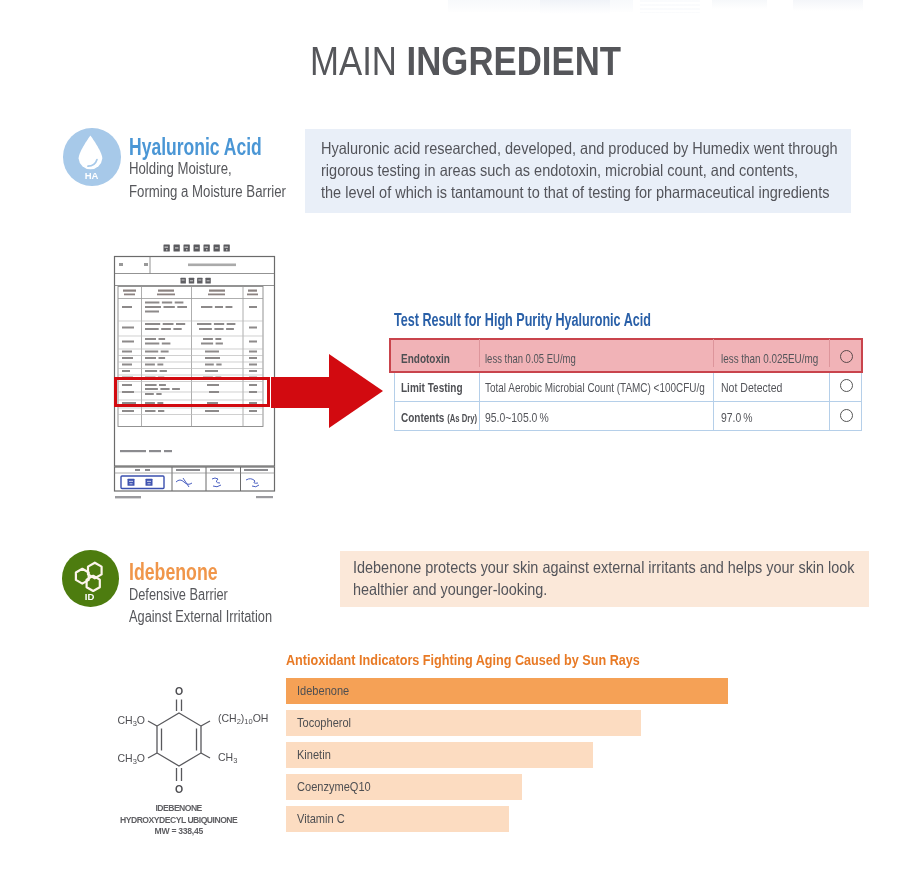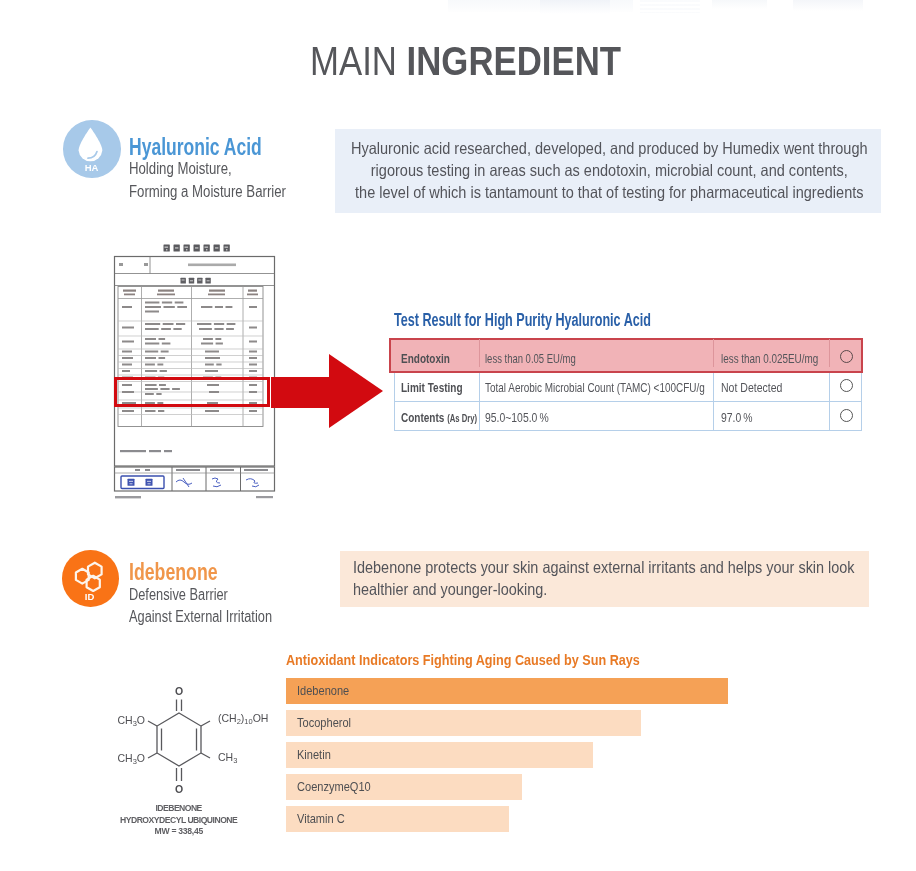--- a/index.html
+++ b/index.html
@@ -12,31 +12,31 @@
 <body>
 
 <div class="abs" style="left:448px;top:0;width:185px;height:12px;background:linear-gradient(to bottom,#f2f5f9,#fdfdfe);opacity:.6;"></div>
 <div class="abs" style="left:640px;top:0;width:60px;height:13px;background:repeating-linear-gradient(to bottom,#f6f8fb 0 2px,#ffffff 2px 4px);opacity:.55;"></div>
 <div class="abs" style="left:712px;top:0;width:55px;height:9px;background:linear-gradient(to bottom,#f6f8fa,#fff);"></div>
 <div class="abs" style="left:793px;top:0;width:70px;height:11px;background:linear-gradient(to bottom,#f4f6f9,#fff);"></div>
 <div class="abs" style="left:540px;top:0;width:70px;height:14px;background:linear-gradient(to bottom,#f0f3f8,#fff);"></div>
 
 <div class="abs nw" style="left:310px;top:40.6px;font-size:41px;line-height:41px;color:#55565a;transform:scaleX(0.848);">MAIN&nbsp;<b>INGREDIENT</b></div>
 
-<div class="abs" style="left:63px;top:120px;width:57.5px;height:57.5px;border-radius:50%;background:#a7c9e9;">
+<div class="abs" style="left:63px;top:128px;width:57.5px;height:57.5px;border-radius:50%;background:#a7c9e9;">
   <svg width="57" height="57" viewBox="0 0 57 57" style="position:absolute;left:0;top:0;">
     <path d="M27.4 7.5 C27.4 7.5 15.6 23.5 15.6 30.5 A11.9 11.9 0 0 0 39.3 30.5 C39.3 23.5 27.4 7.5 27.4 7.5 Z" fill="#ffffff"></path>
     <path d="M25 38.2 A9.5 9.5 0 0 0 34 31.5" stroke="#a7c9e9" stroke-width="1.7" fill="none" stroke-linecap="round"></path>
     <text x="28.5" y="51" font-size="9.5" font-weight="bold" fill="#ffffff" text-anchor="middle" font-family="Liberation Sans">HA</text>
   </svg>
 </div>
 <div class="abs nw" style="left:128.6px;top:136.2px;font-size:23px;line-height:23px;font-weight:bold;color:#4a96d5;transform:scaleX(0.762);">Hyaluronic Acid</div>
 <div class="abs nw" style="left:128.6px;top:158.3px;font-size:16px;line-height:22.2px;color:#56575b;transform:scaleX(0.825);">Holding Moisture,<br>Forming a Moisture Barrier</div>
 
-<div class="abs" style="left:335px;top:128.5px;width:545.6px;height:84px;background:#e9eff8;text-align:center;">
+<div class="abs" style="left:305px;top:128.5px;width:545.6px;height:84px;background:#e9eff8;">
   <div class="abs nw" style="left:15.6px;top:8.5px;font-size:16.5px;line-height:22.15px;color:#53545a;transform:scaleX(0.88);">Hyaluronic acid researched, developed, and produced by Humedix went through<br>rigorous testing in areas such as endotoxin, microbial count, and contents,<br>the level of which is tantamount to that of testing for pharmaceutical ingredients</div>
 </div>
 
 <div id="doc" class="abs" style="left:113px;top:240px;width:163px;height:266px;filter:blur(0.3px);">
 <svg width="163" height="266" viewBox="0 0 163 266">
 
   <g fill="#5a5a5e" filter="blur(0.7px)">
     <rect x="50.5" y="4.5" width="6.3" height="7" rx="0.5"></rect>
     <rect x="60.5" y="4.5" width="6.3" height="7" rx="0.5"></rect>
     <rect x="70.5" y="4.5" width="6.3" height="7" rx="0.5"></rect>
@@ -280,21 +280,21 @@
 
   <div class="abs nw" style="left:7px;top:68.7px;font-weight:bold;color:#4e4f53;transform:scaleX(0.77);">Contents <span style="font-size:10px;">(As Dry)</span></div>
   <div class="abs nw" style="left:91px;top:68.7px;transform:scaleX(0.80);">95.0~105.0 %</div>
   <div class="abs nw" style="left:327px;top:68.7px;transform:scaleX(0.80);">97.0 %</div>
 
   <div class="abs" style="left:446px;top:9.1px;width:11px;height:11px;border:1.3px solid #5a4a4c;border-radius:50%;"></div>
   <div class="abs" style="left:446px;top:38.3px;width:11px;height:11px;border:1.3px solid #555;border-radius:50%;"></div>
   <div class="abs" style="left:446px;top:68.3px;width:11px;height:11px;border:1.3px solid #555;border-radius:50%;"></div>
 </div>
 
-<div class="abs" style="left:62px;top:550px;width:56.5px;height:56.5px;border-radius:50%;background:#f97316;">
+<div class="abs" style="left:62px;top:550px;width:56.5px;height:56.5px;border-radius:50%;background:#4d7c0f;">
   <svg width="57" height="57" viewBox="0 0 57 57" style="position:absolute;left:0;top:0;">
     <g stroke="#fdf5ec" stroke-width="2.2" fill="none" stroke-linejoin="round">
       <path d="M32.8 12.7 L39.6 16.6 L39.6 24.4 L32.8 28.3 L26 24.4 L26 16.6 Z"></path>
       <path d="M20.3 18.8 L26.7 22.5 L26.7 29.9 L20.3 33.6 L13.9 29.9 L13.9 22.5 Z"></path>
       <path d="M31.2 25.8 L37.8 29.6 L37.8 37.2 L31.2 41 L24.6 37.2 L24.6 29.6 Z"></path>
     </g>
     <text x="27.5" y="50" font-size="9.5" font-weight="bold" fill="#ffffff" text-anchor="middle" font-family="Liberation Sans">ID</text>
   </svg>
 </div>
 <div class="abs nw" style="left:128.6px;top:560.8px;font-size:23px;line-height:23px;font-weight:bold;color:#f0964a;transform:scaleX(0.77);">Idebenone</div>

